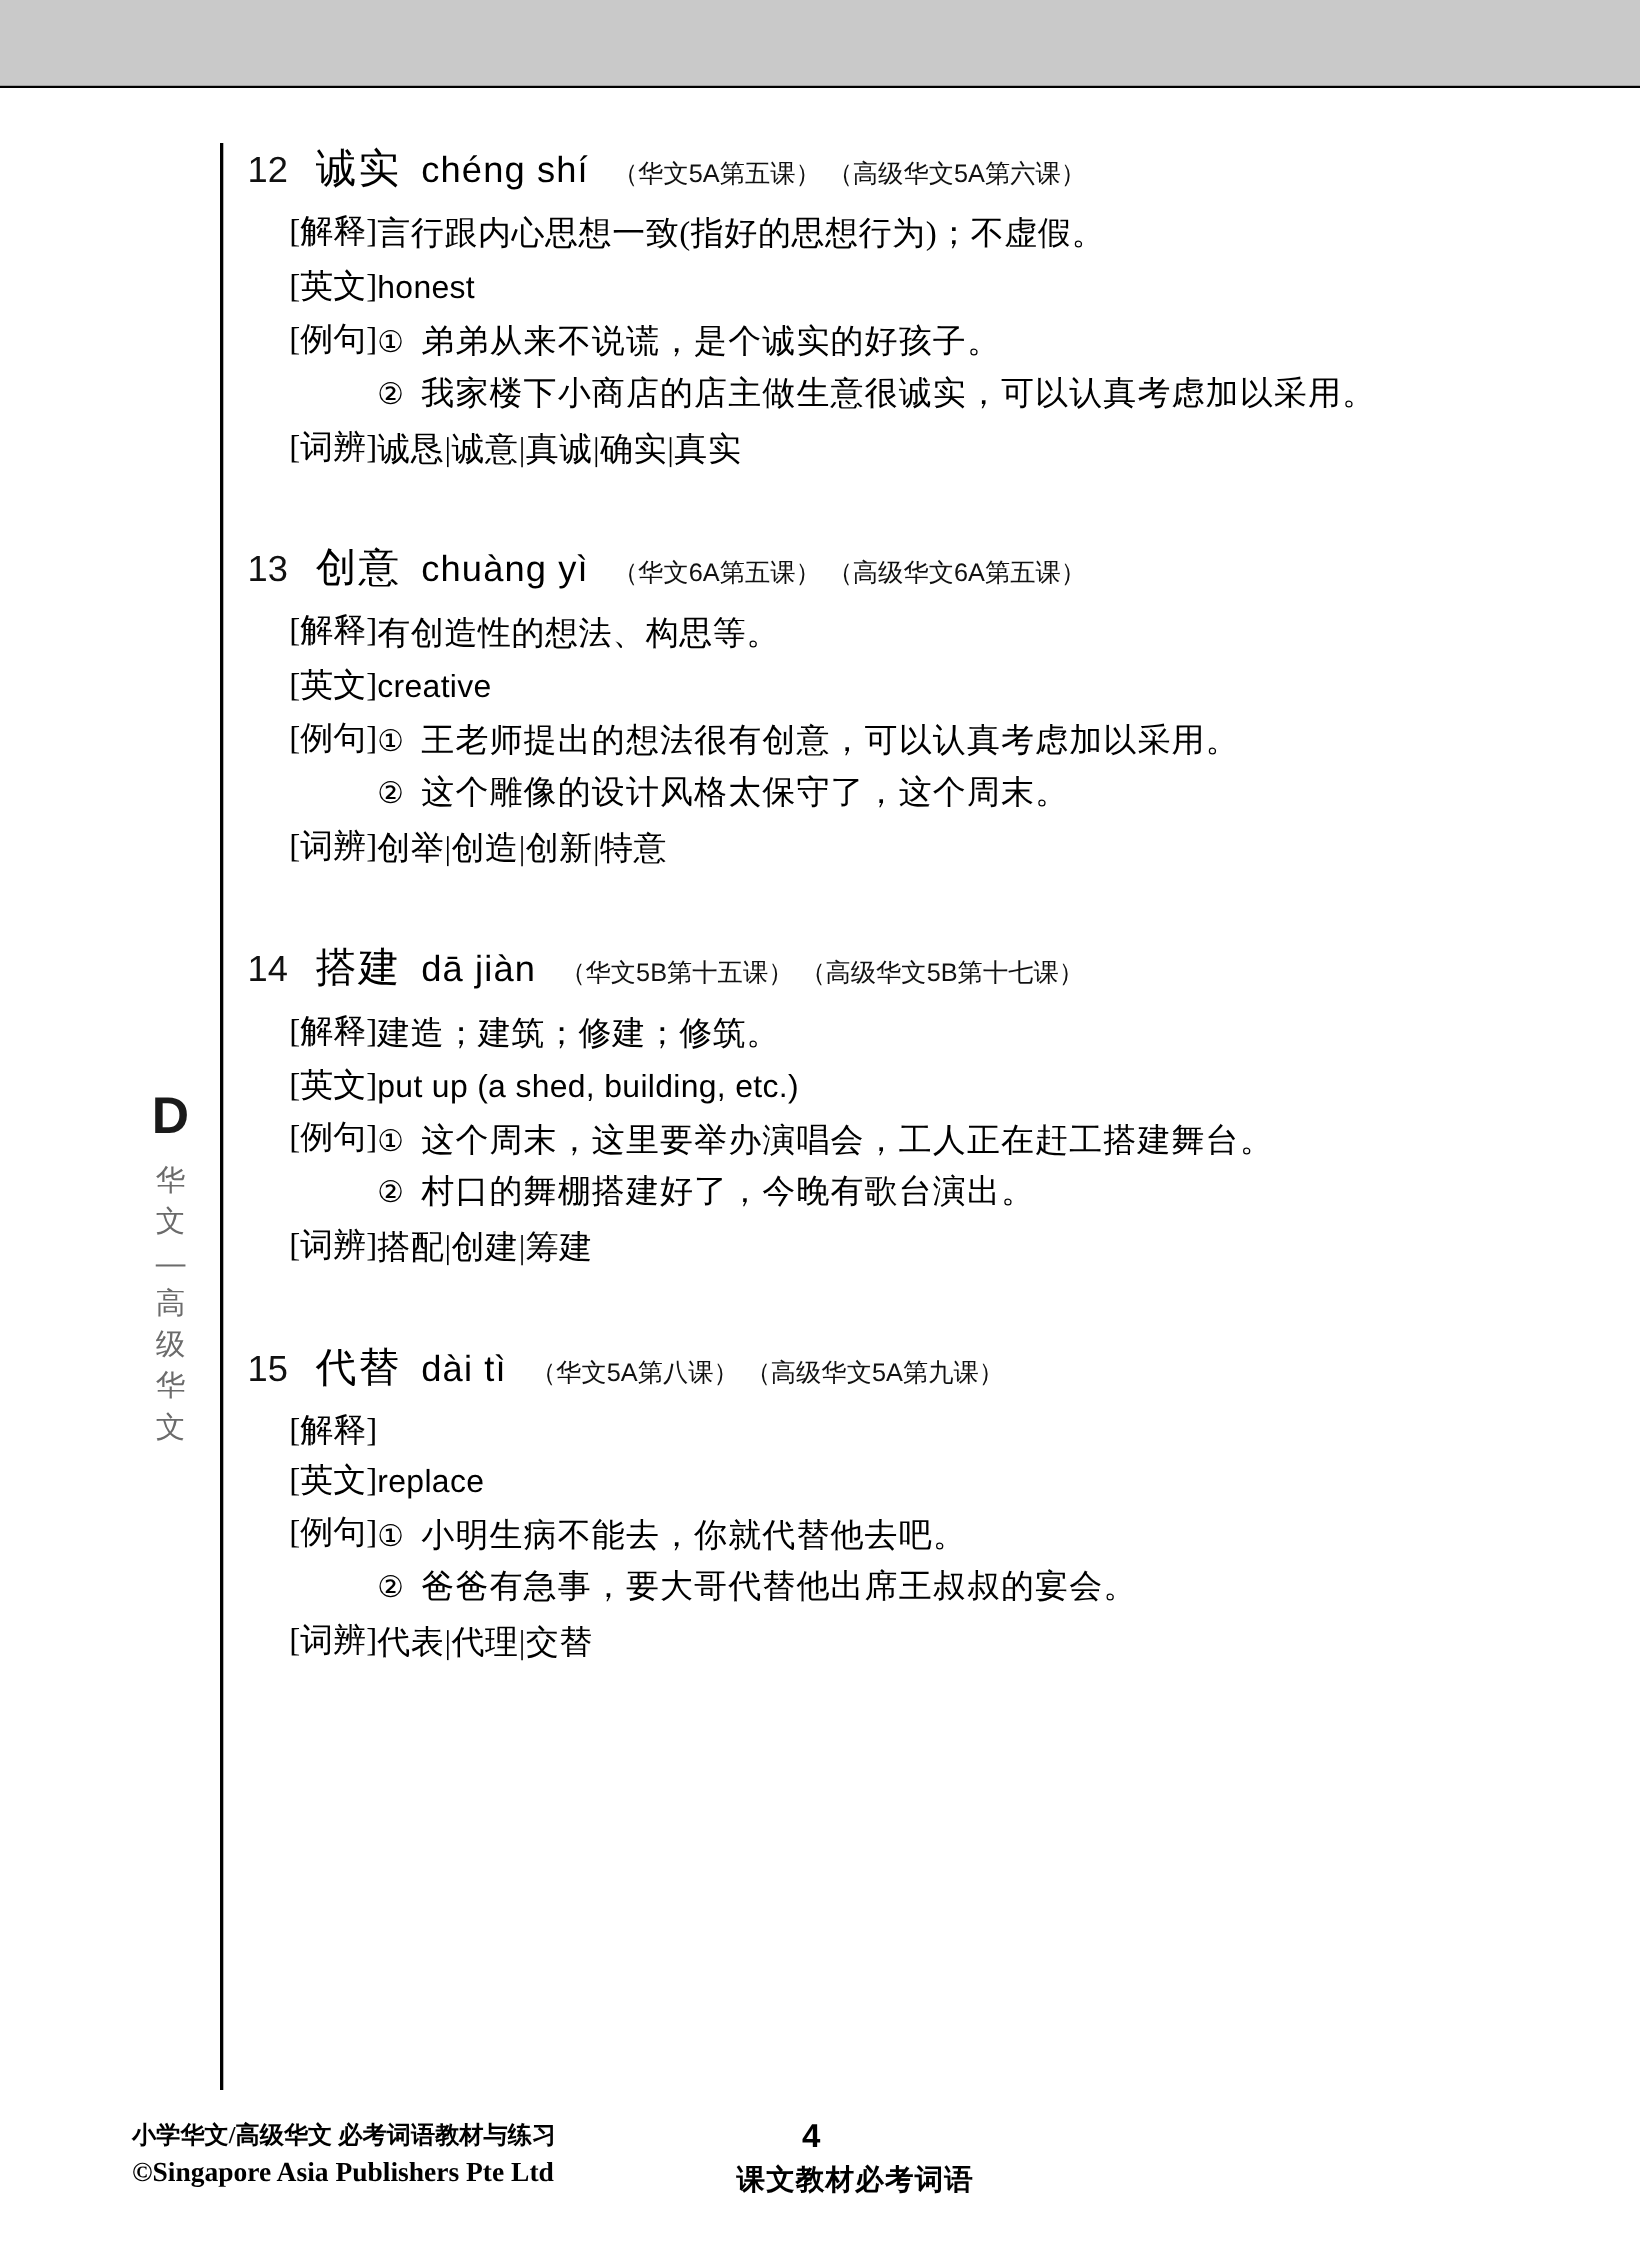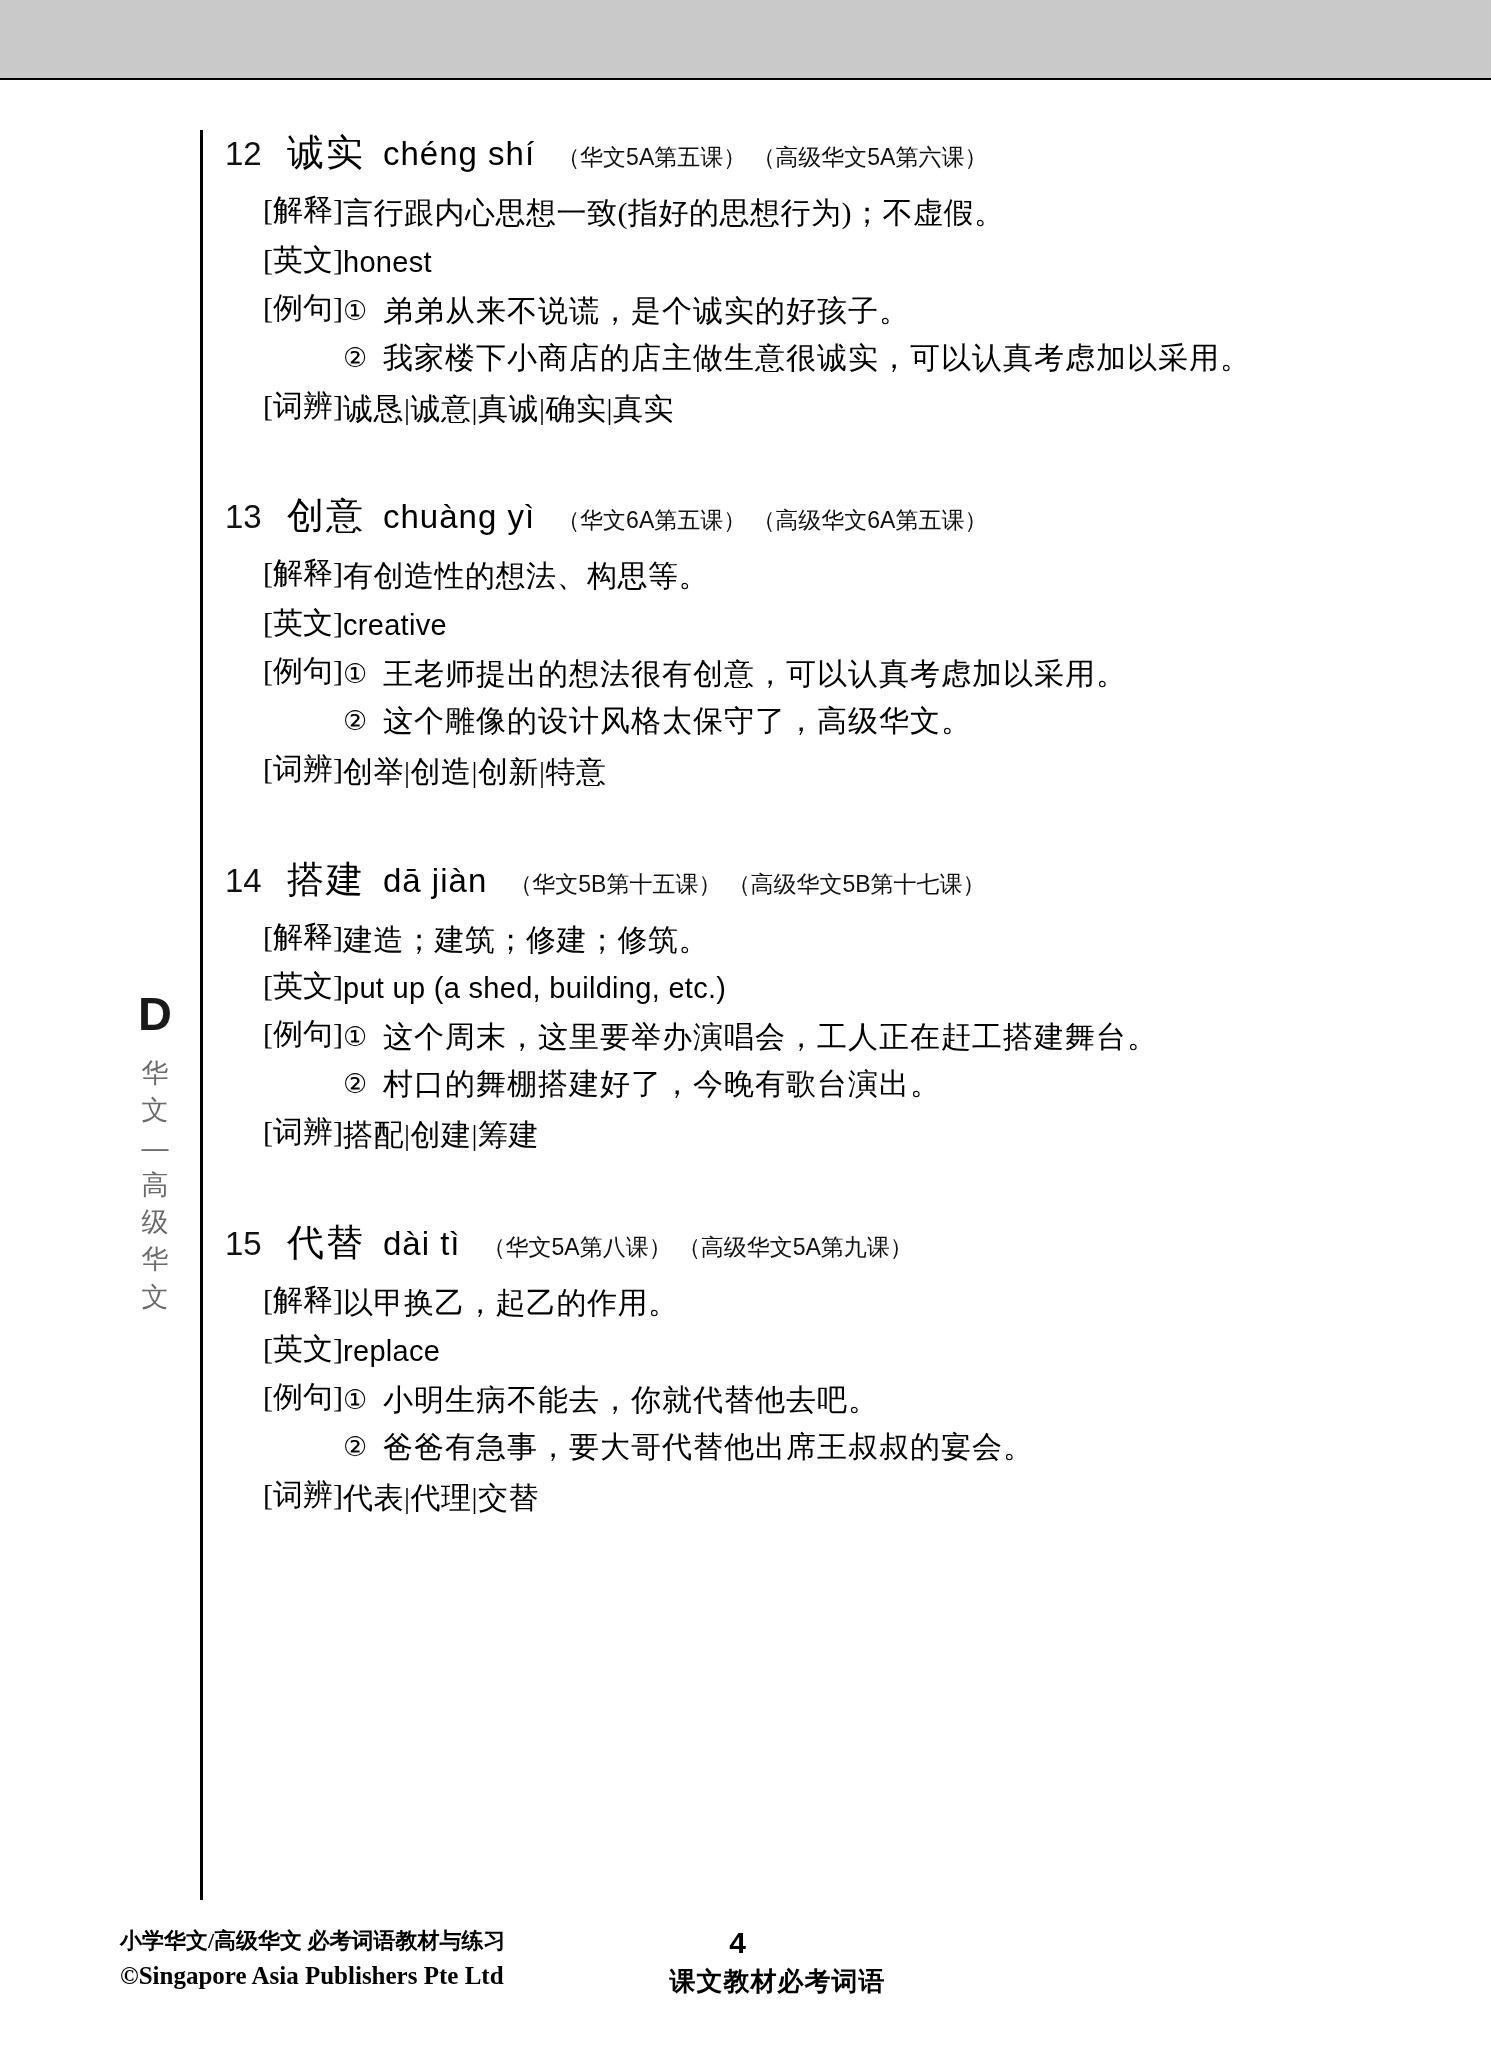--- a/index.html
+++ b/index.html
@@ -287,21 +287,21 @@
       </div>
       <div class="row">
         <span class="tag">[例句]</span>
         <span class="examples">
           <span class="example">
             <span class="ex-num">①</span>
             <span class="ex-text">王老师提出的想法很有创意，可以认真考虑加以采用。</span>
           </span>
           <span class="example">
             <span class="ex-num">②</span>
-            <span class="ex-text">这个雕像的设计风格太保守了，高级华文。</span>
+            <span class="ex-text">这个雕像的设计风格太保守了，这个周末。</span>
           </span>
         </span>
       </div>
       <div class="row">
         <span class="tag">[词辨]</span>
         <span class="val serif-cn syn">创举|创造|创新|特意</span>
       </div>
     </div>
 
     <div class="entry">
@@ -342,21 +342,20 @@
     <div class="entry">
       <div class="entry-head">
         <span class="entry-num">15</span>
         <span class="entry-word">代替</span>
         <span class="entry-pinyin">dài tì</span>
         <span class="entry-src">（华文5A第八课）</span>
         <span class="entry-src">（高级华文5A第九课）</span>
       </div>
       <div class="row">
         <span class="tag">[解释]</span>
-        <span class="val serif-cn">以甲换乙，起乙的作用。</span>
       </div>
       <div class="row">
         <span class="tag">[英文]</span>
         <span class="val eng">replace</span>
       </div>
       <div class="row">
         <span class="tag">[例句]</span>
         <span class="examples">
           <span class="example">
             <span class="ex-num">①</span>

